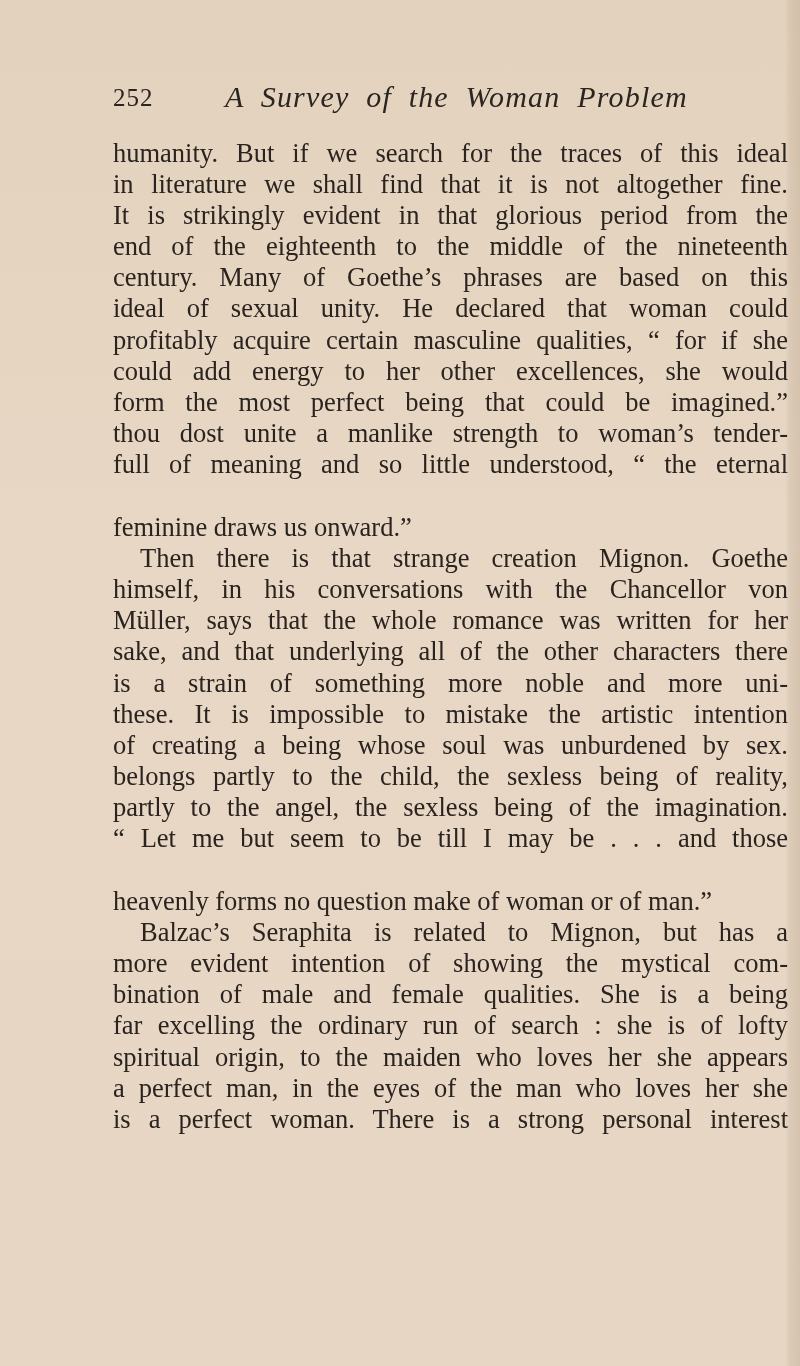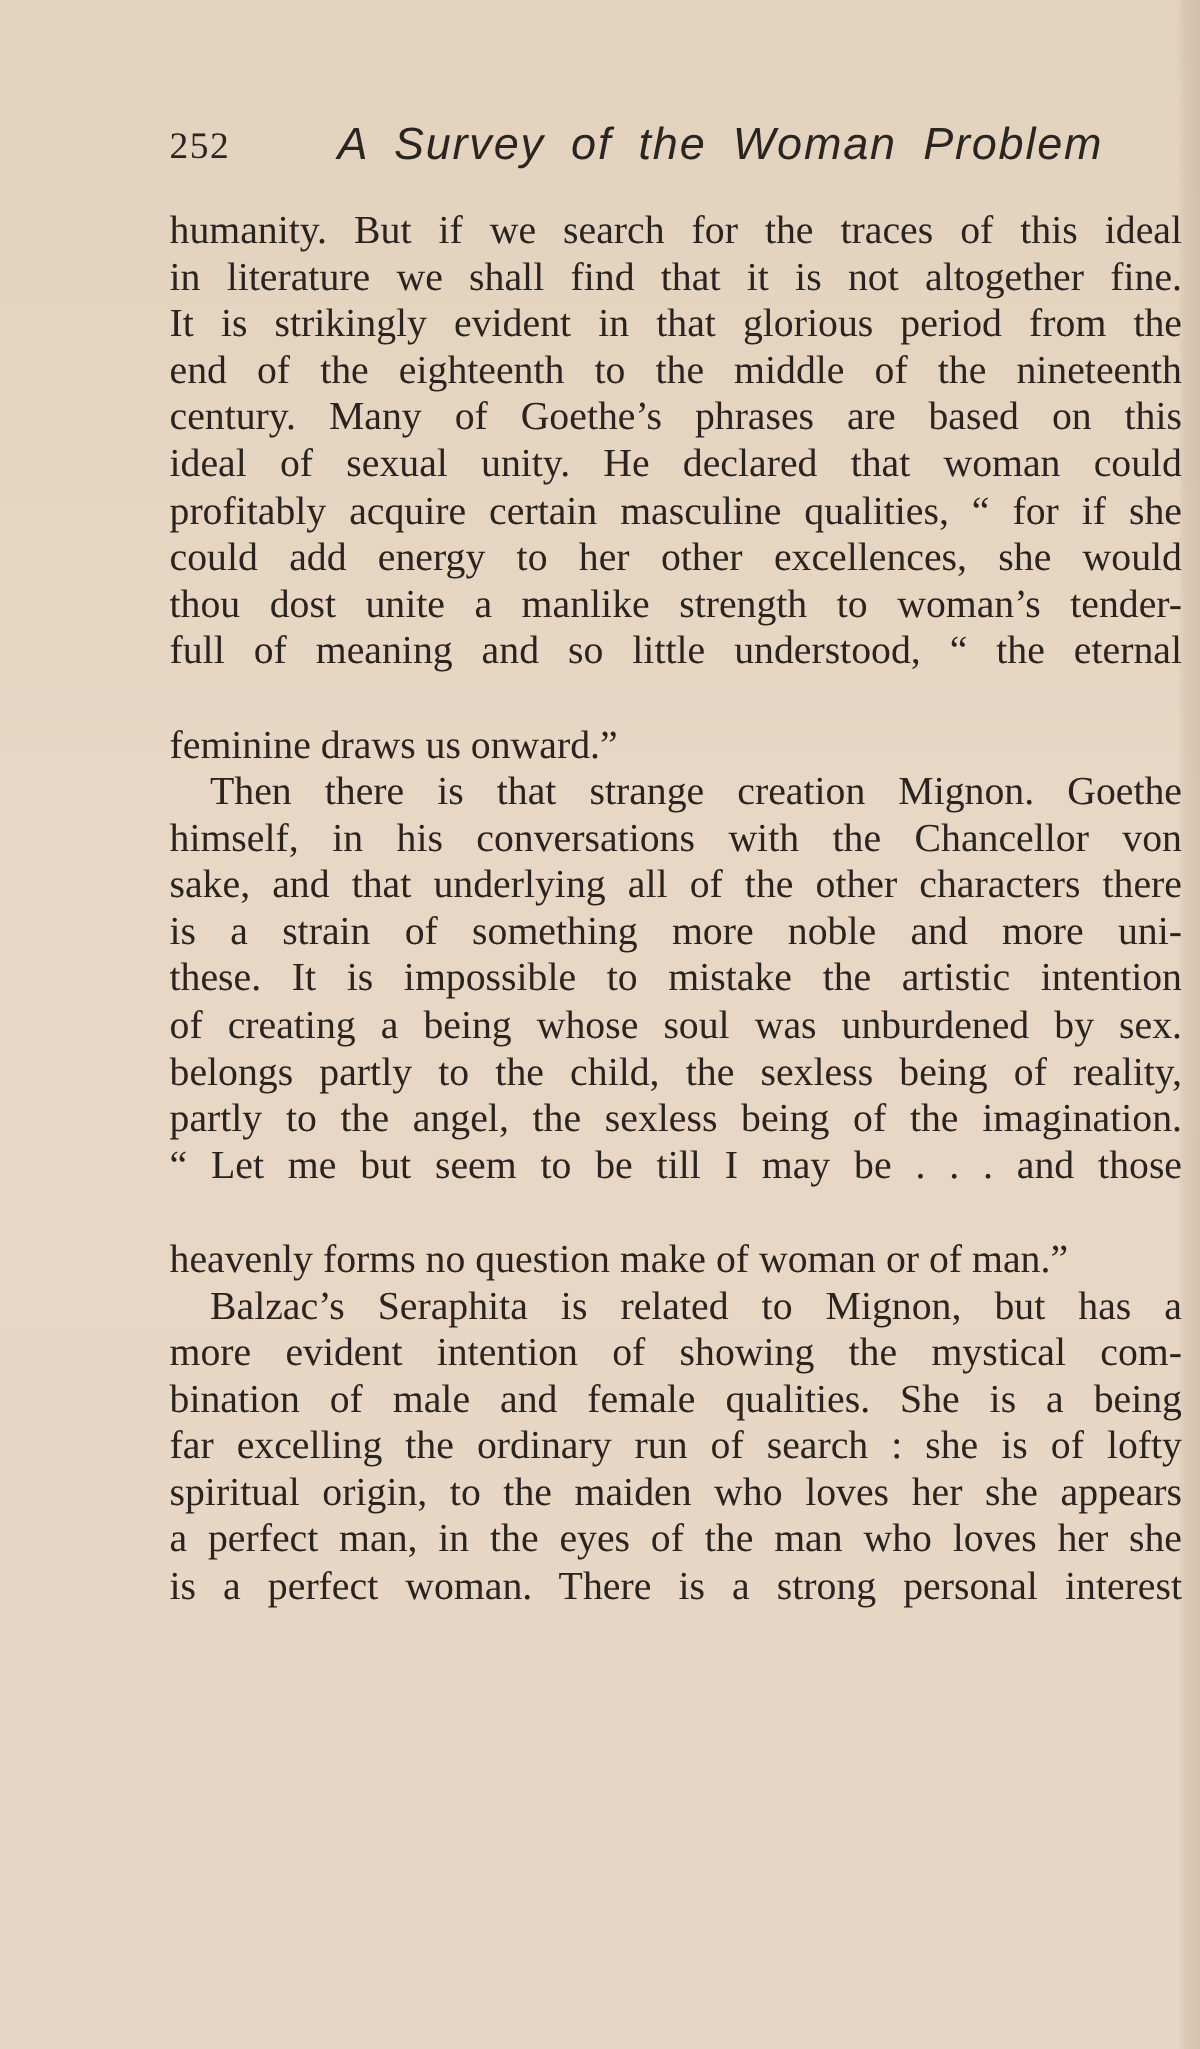--- a/index.html
+++ b/index.html
@@ -39,21 +39,21 @@
       font-size: 25px;
       font-family: "Liberation Serif", serif;
       letter-spacing: 1px;
     }
     .head-title {
       position: absolute;
       left: 112px;
       top: 0px;
       font-size: 30px;
       font-style: italic;
-      font-family: Liberation Sans, sans-serif;
+      font-family: Liberation Serif, serif;
       letter-spacing: 1.2px;
       word-spacing: 8px;
     }
     .body-text {
       position: absolute;
       left: 113px;
       top: 138px;
       width: 675px;
       font-family: "Liberation Serif", serif;
       font-size: 26.5px;
@@ -87,25 +87,27 @@
 
   <div class="body-text">
     <span class="line">humanity.  But if we search for the traces of this ideal</span>
     <span class="line">in literature we shall find that it is not altogether fine.</span>
     <span class="line">It is strikingly evident in that glorious period from the</span>
     <span class="line">end of the eighteenth to the middle of the nineteenth</span>
     <span class="line">century.  Many of Goethe’s phrases are based on this</span>
     <span class="line">ideal of sexual unity.  He declared that woman could</span>
     <span class="line">profitably acquire certain masculine qualities, “ for if she</span>
     <span class="line">could add energy to her other excellences, she would</span>
+    <span class="line">form the most perfect being that could be imagined.”</span>
     <span class="line">thou dost unite a manlike strength to woman’s tender-</span>
     <span class="line">full of meaning and so little understood, “ the eternal</span>
     <span class="line last">feminine draws us onward.”</span>
     <span class="line indent">Then there is that strange creation Mignon.  Goethe</span>
     <span class="line">himself, in his conversations with the Chancellor von</span>
+    <span class="line">Müller, says that the whole romance was written for her</span>
     <span class="line">sake, and that underlying all of the other characters there</span>
     <span class="line">is a strain of something more noble and more uni-</span>
     <span class="line">these.  It is impossible to mistake the artistic intention</span>
     <span class="line">of creating a being whose soul was unburdened by sex.</span>
     <span class="line">belongs partly to the child, the sexless being of reality,</span>
     <span class="line">partly to the angel, the sexless being of the imagination.</span>
     <span class="line">“ Let me but seem to be till I may be . . . and those</span>
     <span class="line last">heavenly forms no question make of woman or of man.”</span>
     <span class="line indent">Balzac’s Seraphita is related to Mignon, but has a</span>
     <span class="line">more evident intention of showing the mystical com-</span>

